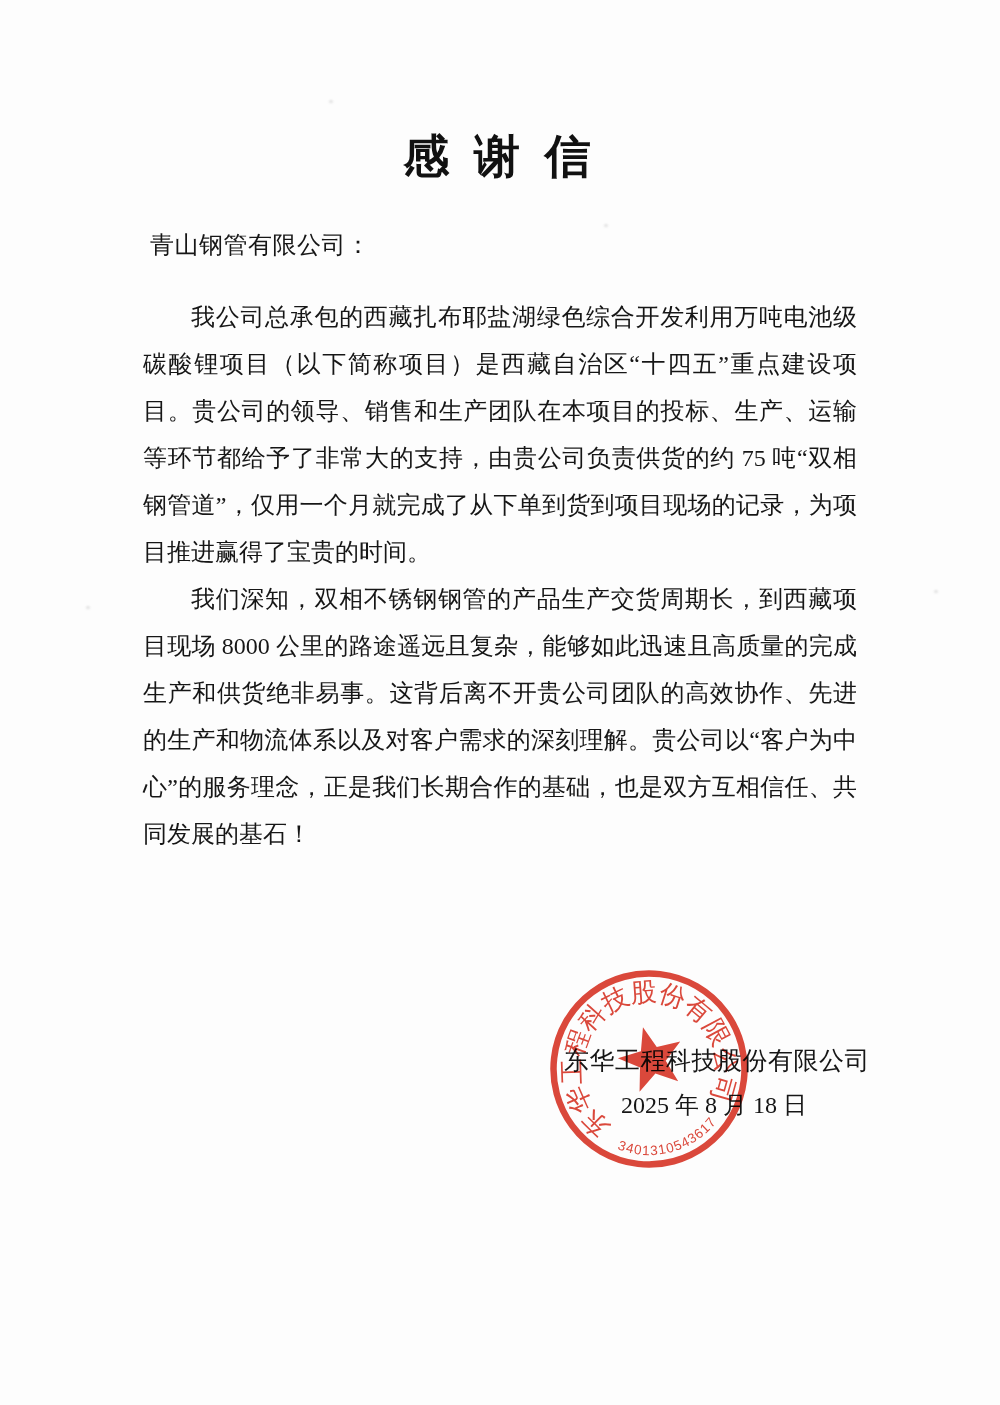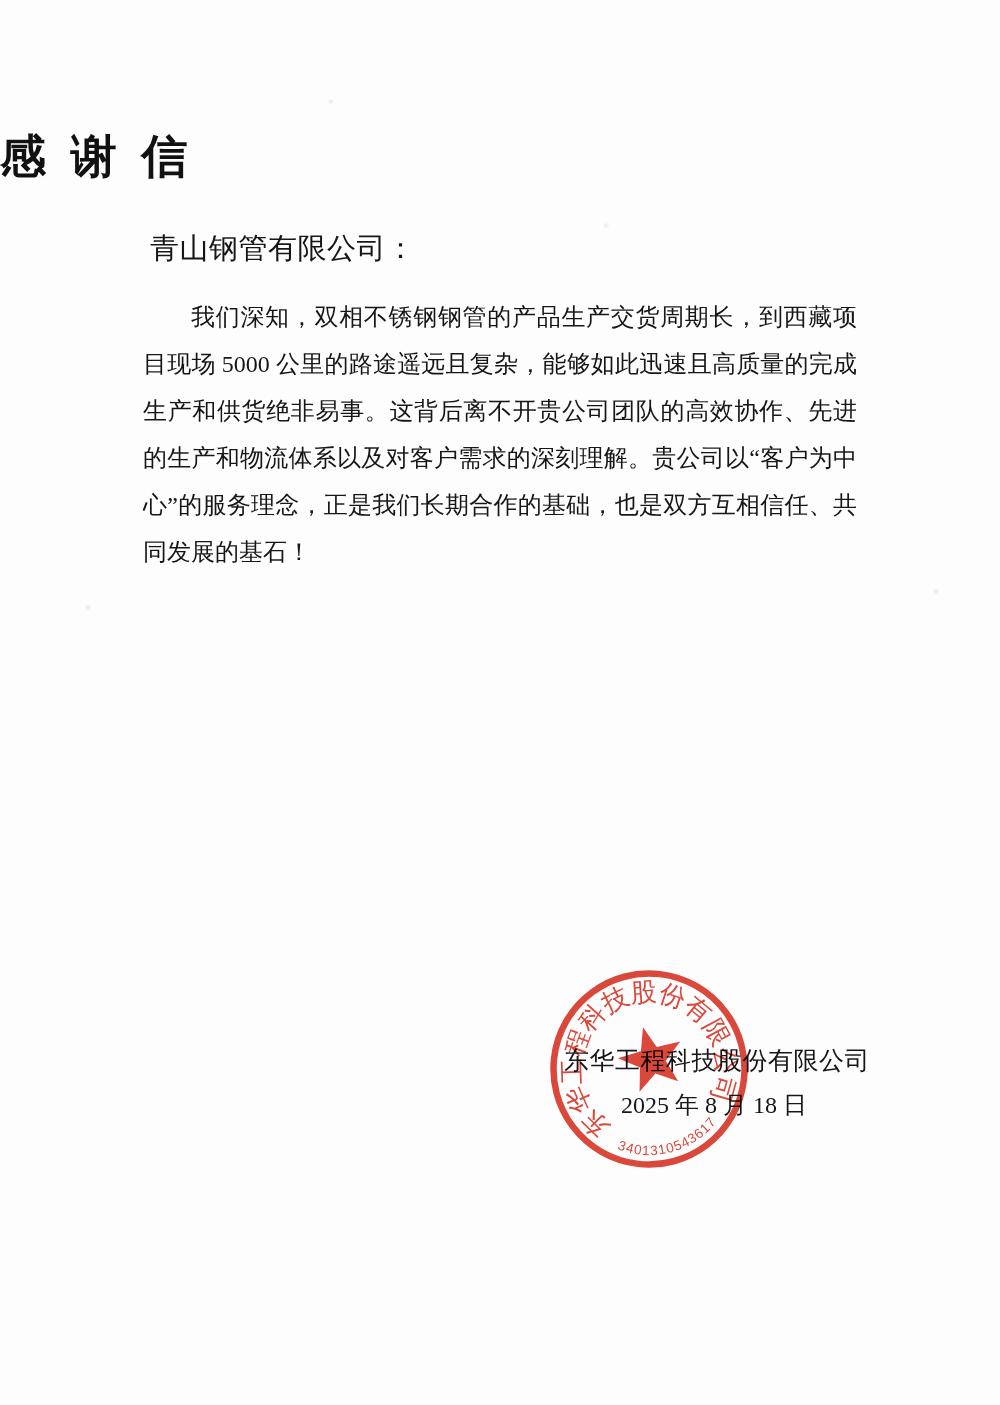--- a/index.html
+++ b/index.html
@@ -12,31 +12,32 @@
     color: #161616;
     font-family: "Liberation Serif", serif;
     overflow: hidden;
   }
   .title {
     position: absolute;
     top: 126px;
     left: 0;
     width: 100%;
     margin: 0;
+    text-align: center;
     font-family: "Liberation Sans", sans-serif;
     font-weight: bold;
     font-size: 46px;
     letter-spacing: 6px;
     color: #111;
   }
   .salutation {
     position: absolute;
     left: 150px;
     top: 229px;
-    font-size: 29px;
+    font-size: 24px;
     letter-spacing: 0.5px;
   }
   .body-block {
     position: absolute;
     left: 143px;
     top: 294px;
     width: 714px;
     font-size: 24px;
     line-height: 47px;
     text-align: justify;
@@ -86,21 +87,22 @@
 </head>
 <body>
 
 <div class="page">
 
   <h1 class="title">感 谢 信</h1>
 
   <div class="salutation">青山钢管有限公司：</div>
 
   <div class="body-block">
-    <p>我们深知，双相不锈钢钢管的产品生产交货周期长，到西藏项目现场 5000 公里的路途遥远且复杂，能够如此迅速且高质量的完成生产和供货绝非易事。这背后离不开贵公司团队的高效协作、先进的生产和物流体系以及对客户需求的深刻理解。贵公司以“客户为中心”的服务理念，正是我们长期合作的基础，也是双方互相信任、共同发展的基石！</p>
+    <p>我公司总承包的西藏扎布耶盐湖绿色综合开发利用万吨电池级碳酸锂项目（以下简称项目）是西藏自治区“十四五”重点建设项目。贵公司的领导、销售和生产团队在本项目的投标、生产、运输等环节都给予了非常大的支持，由贵公司负责供货的约 75 吨“双相钢管道”，仅用一个月就完成了从下单到货到项目现场的记录，为项目推进赢得了宝贵的时间。</p>
+    <p>我们深知，双相不锈钢钢管的产品生产交货周期长，到西藏项目现场 8000 公里的路途遥远且复杂，能够如此迅速且高质量的完成生产和供货绝非易事。这背后离不开贵公司团队的高效协作、先进的生产和物流体系以及对客户需求的深刻理解。贵公司以“客户为中心”的服务理念，正是我们长期合作的基础，也是双方互相信任、共同发展的基石！</p>
   </div>
 
   <div class="signature">东华工程科技股份有限公司</div>
 
   <div class="date">2025 年 8 月 18 日</div>
 
   <svg class="seal" width="212" height="220" viewBox="0 0 212 220" aria-hidden="true">
     <g transform="rotate(-15 104 109)">
       <circle cx="104" cy="109" r="95.5" fill="none" stroke="#d9382a" stroke-width="6.5"></circle>
       <polygon fill="#d9382a" points="109,67 117.2,89.7 141.3,90.5 122.3,105.3 129,128.5 109,115 89,128.5 95.7,105.3 76.7,90.5 100.8,89.7"></polygon>

